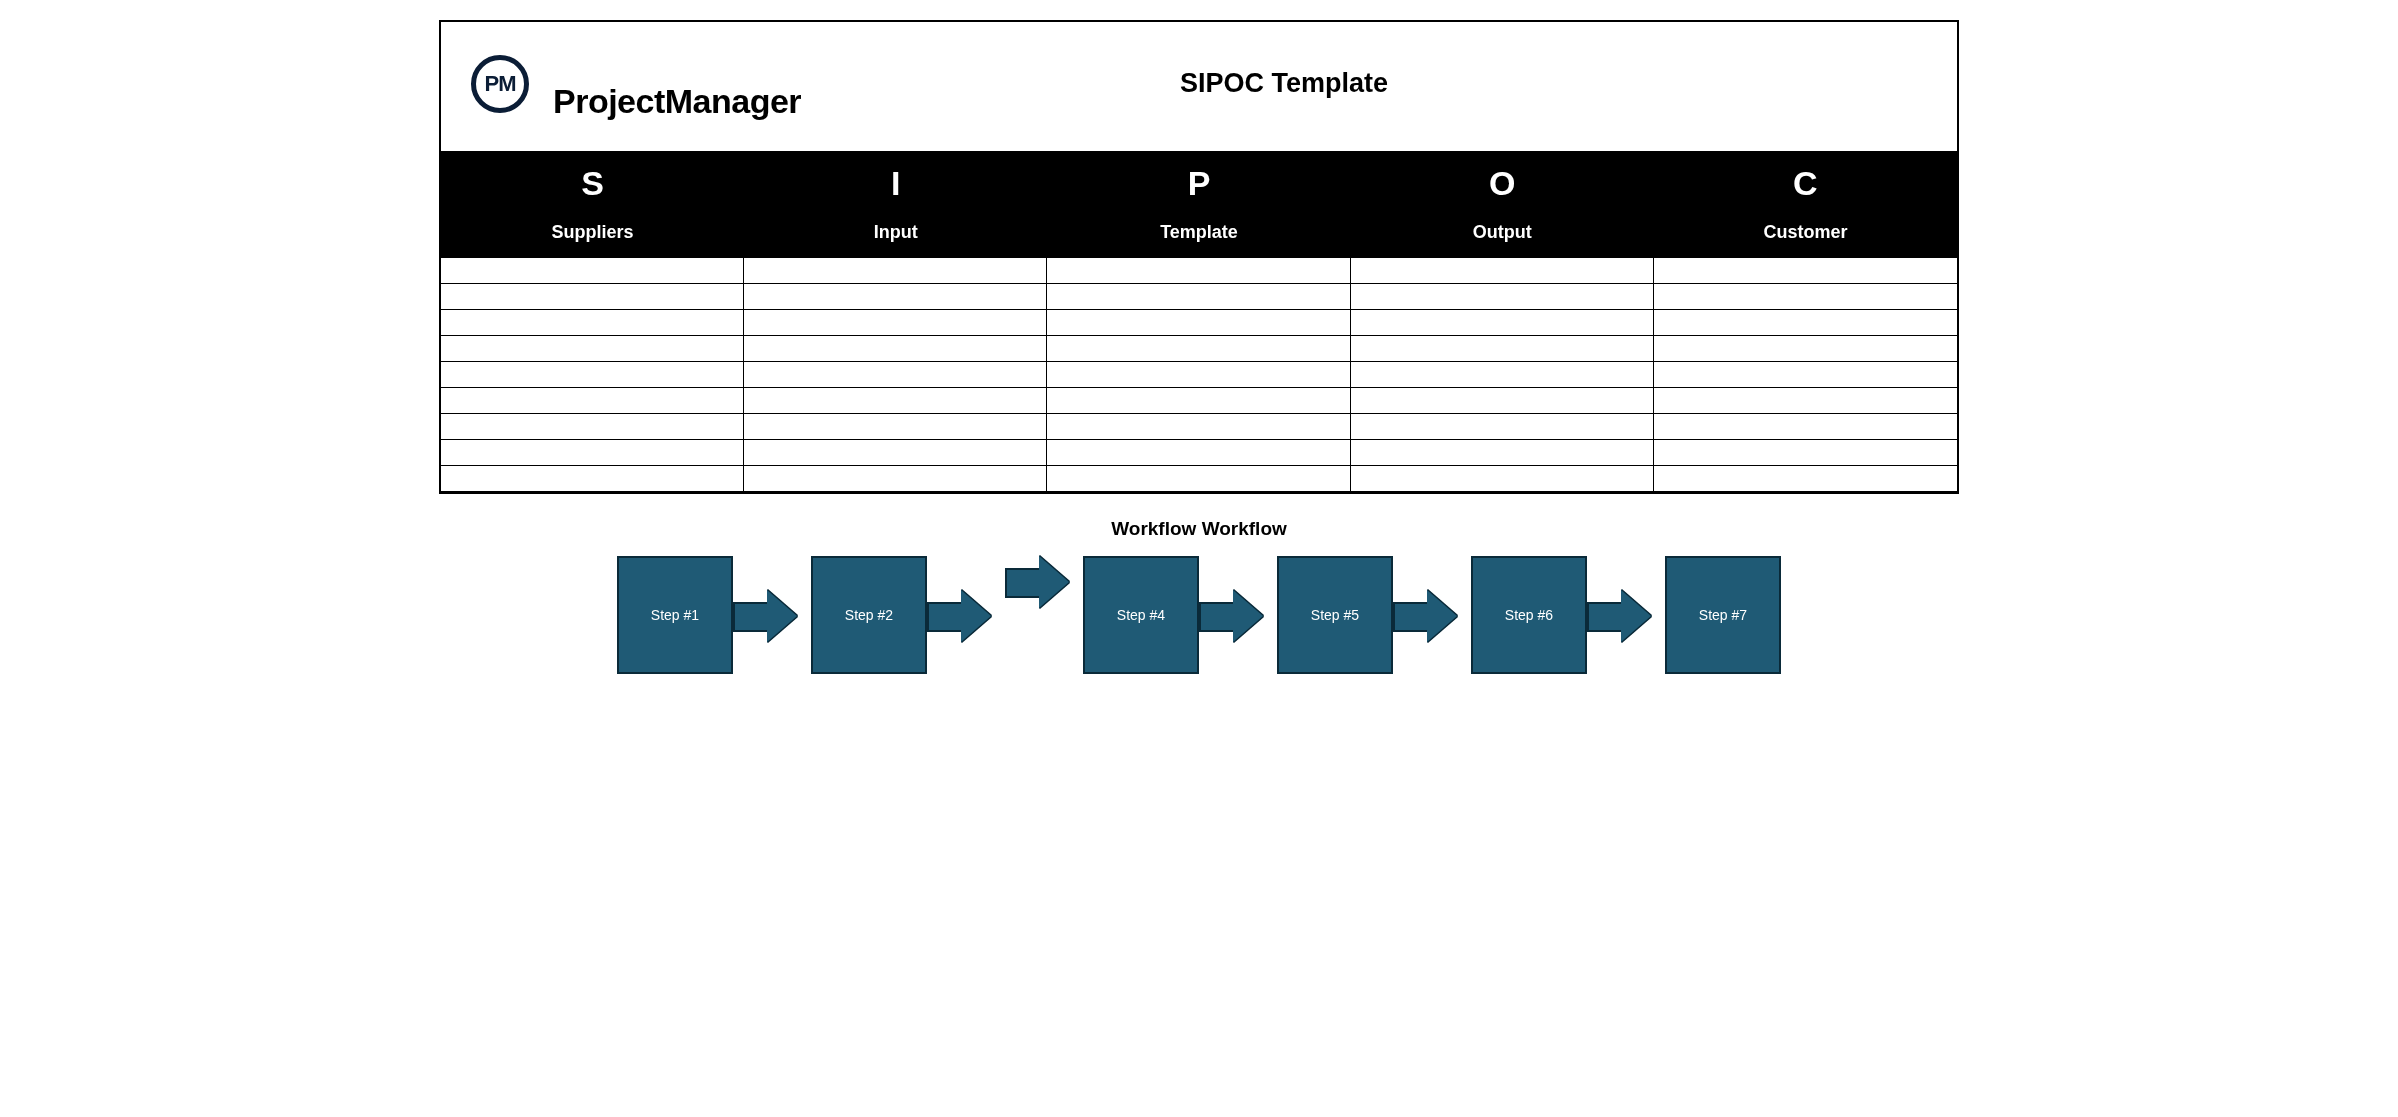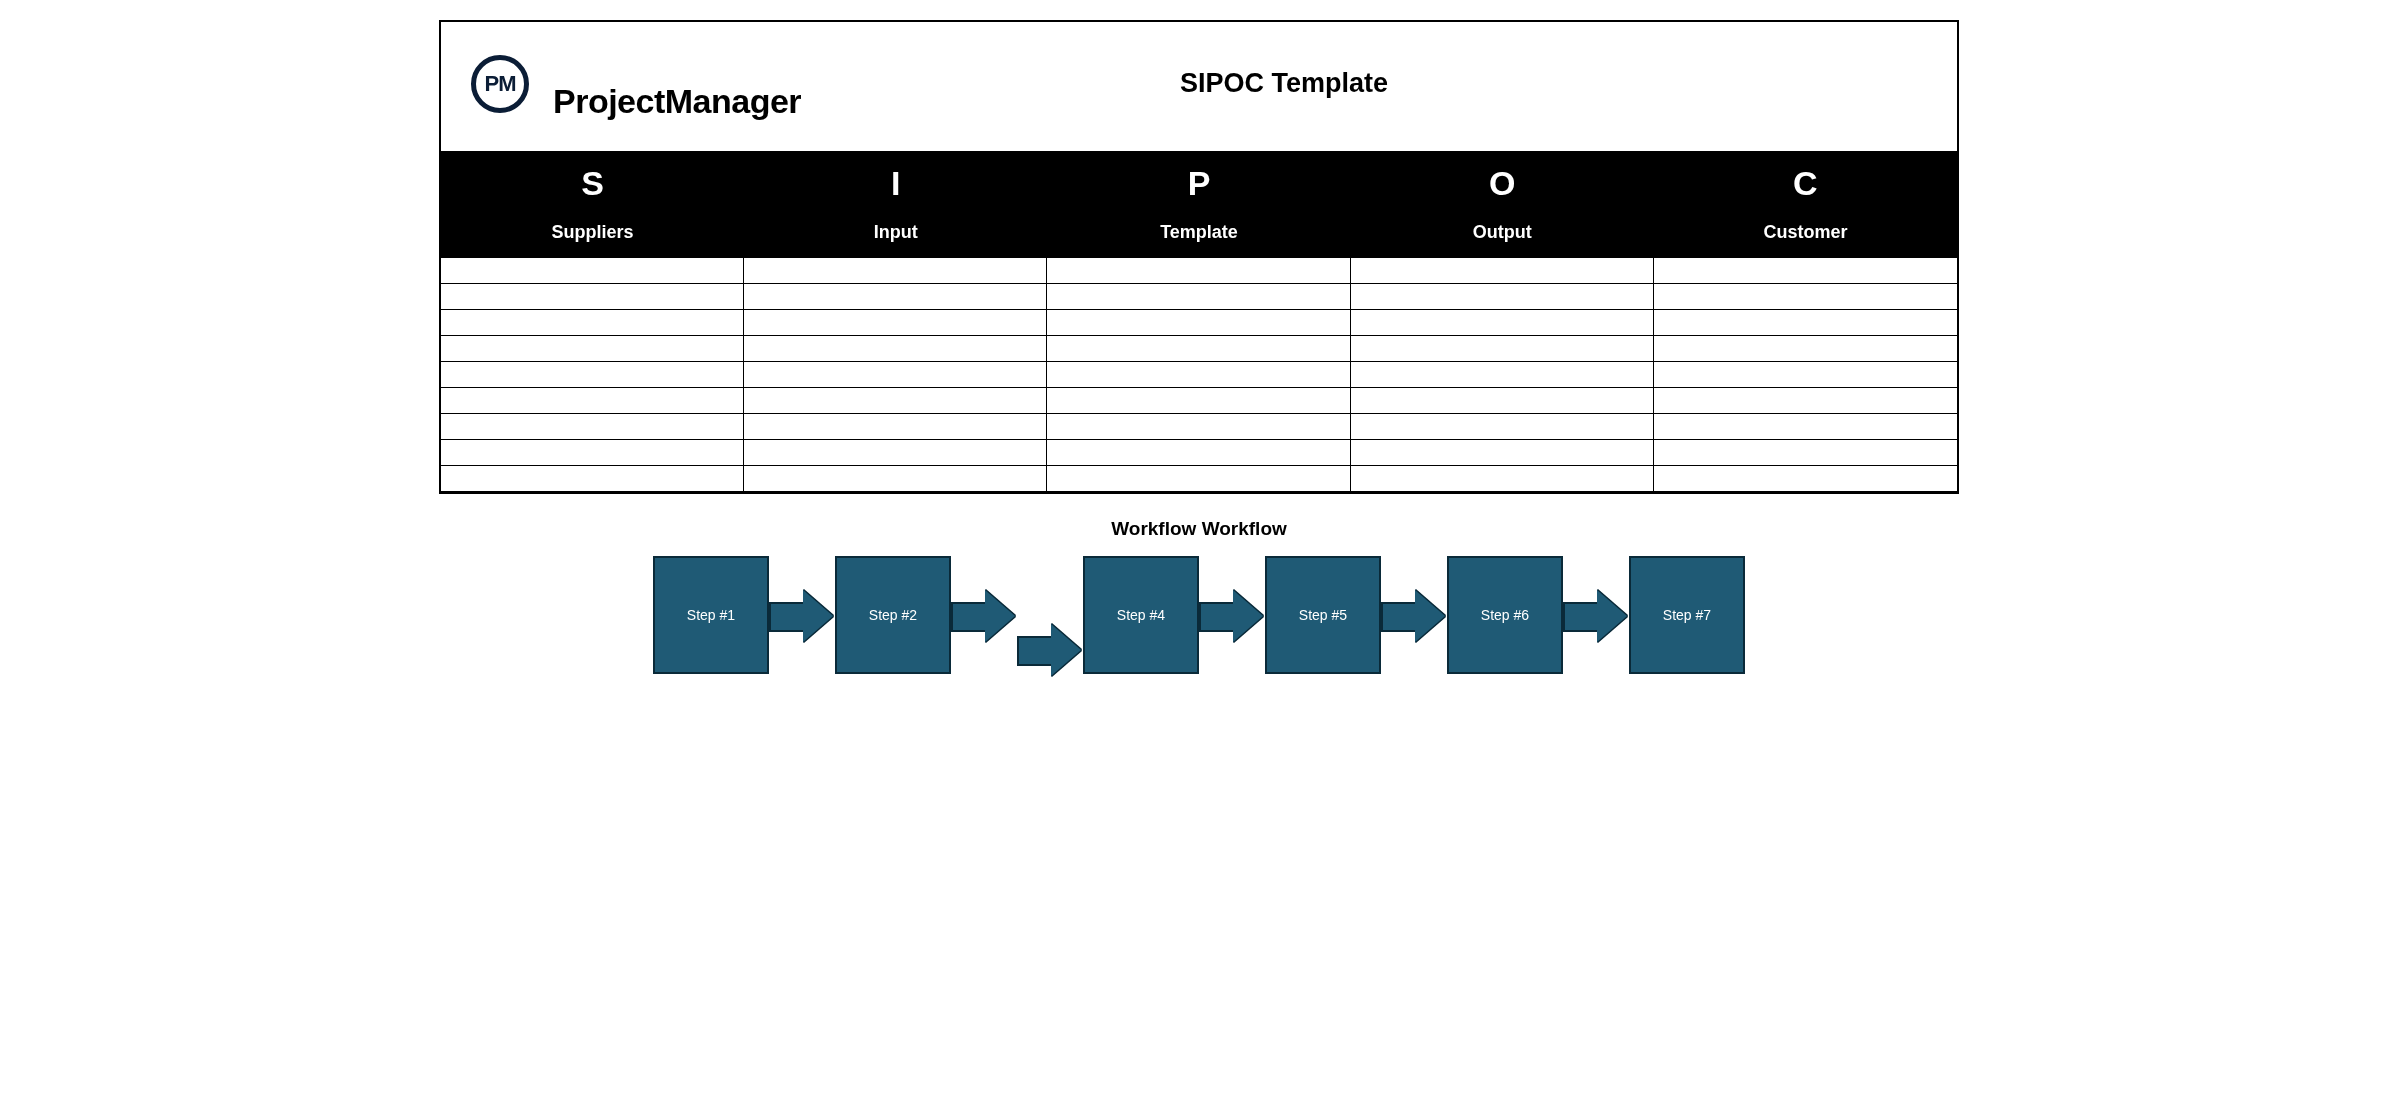--- a/index.html
+++ b/index.html
@@ -95,22 +95,22 @@
     text-align: center;
   }
   .workflow-title {
     font-size: 19px;
     font-weight: 800;
     margin-bottom: 16px;
   }
   .workflow-steps {
     display: flex;
     justify-content: center;
-    align-items: flex-end;
-    gap: 0;
+    align-items: flex-start;
+    gap: 12px;
     padding: 0 40px;
   }
   .step-unit {
     display: flex;
     align-items: center;
   }
   .step-box {
     width: 116px;
     height: 118px;
     background: #1f5a75;

